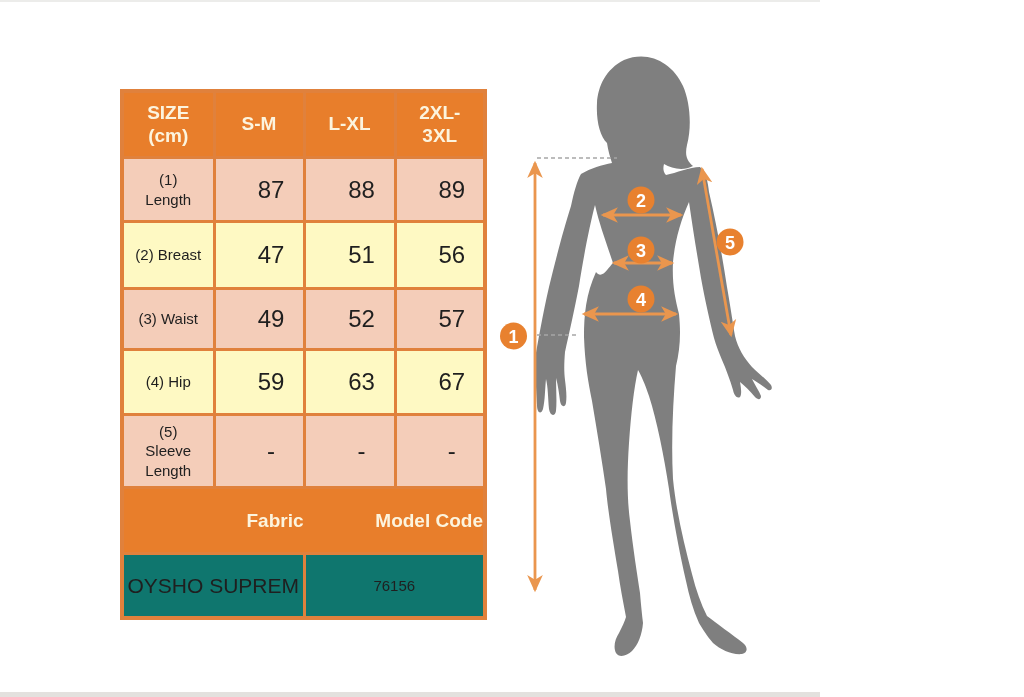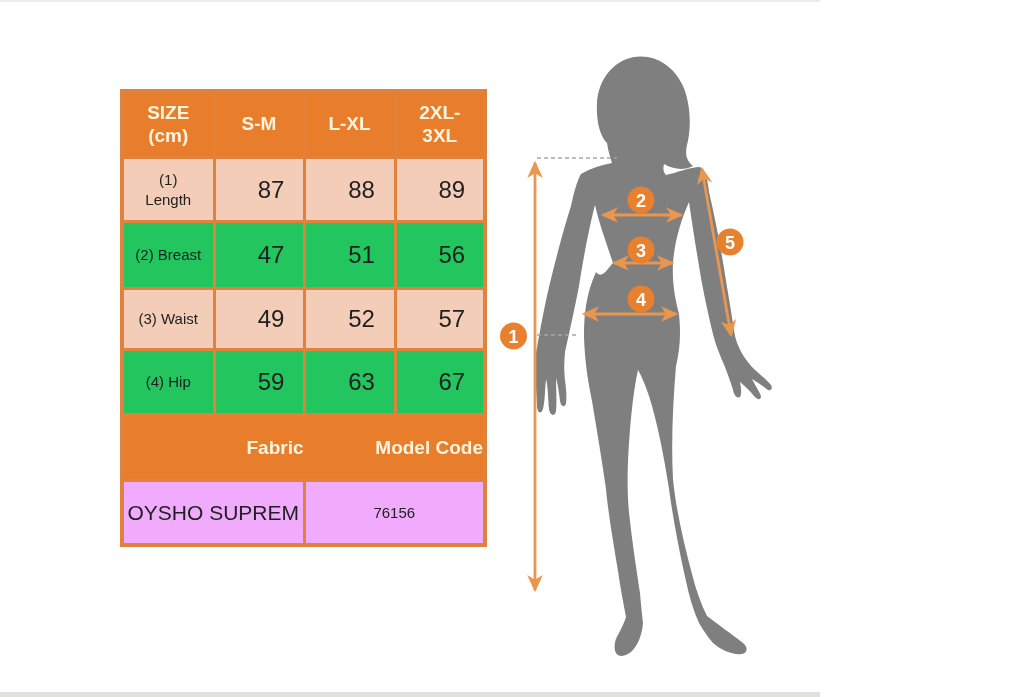--- a/index.html
+++ b/index.html
@@ -17,34 +17,34 @@
     border:3px solid #E0813C;text-align:center;vertical-align:middle;
     padding:0;color:#1F1F1F;
   }
   tr.hdr td{
     background:#E87E2B;color:#FCF4DE;font-weight:bold;font-size:19px;
     height:63px;line-height:1.18;
   }
   .wrap-narrow{display:inline-block;max-width:58px;}
   .wrap-label{display:inline-block;max-width:62px;line-height:1.3;}
   tr.r-dark td{background:#F4CDB9;}
-  tr.r-light td{background:#22c55e;}
+  tr.r-light td{background:#fef9c3;}
   td.row-label{font-size:15px;line-height:1.3;}
   td.val{font-size:24px;padding-left:24px;}
   tr.row-1 td{height:61px;}
   tr.row-2 td{height:64px;}
   tr.row-3 td{height:58px;}
   tr.row-4 td{height:62px;}
   tr.row-5 td{height:70px;}
   tr.info-hdr td{
     background:#E87E2B;color:#FCF4DE;font-weight:bold;font-size:19px;height:63px;
   }
   .info-flex{display:flex;width:100%;}
   .info-flex span{flex:1;text-align:right;}
-  tr.info-val td{background:#f0abfc;height:61px;}
+  tr.info-val td{background:#0f766e;height:61px;}
   td.fabric-val{font-size:21px;}
   td.model-val{font-size:15px;}
   .fig-svg{position:absolute;left:500px;top:40px;}
   .footer-code{
     position:absolute;left:407px;top:688px;width:100px;text-align:center;
     font-size:15px;color:#3C3C3C;
   }
 </style>
 </head>
 <body>
@@ -81,20 +81,26 @@
       <td class="row-label">(3) Waist</td>
       <td class="val">49</td>
       <td class="val">52</td>
       <td class="val">57</td>
     </tr>
     <tr class="r-light row-4">
       <td class="row-label">(4) Hip</td>
       <td class="val">59</td>
       <td class="val">63</td>
       <td class="val">67</td>
+    </tr>
+    <tr class="r-dark row-5">
+      <td class="row-label"><span class="wrap-label">(5) Sleeve Length</span></td>
+      <td class="val">-</td>
+      <td class="val">-</td>
+      <td class="val">-</td>
     </tr>
     <tr class="info-hdr">
       <td colspan="4">
         <div class="info-flex">
           <span>Fabric</span>
           <span>Model Code</span>
         </div>
       </td>
     </tr>
     <tr class="info-val">

